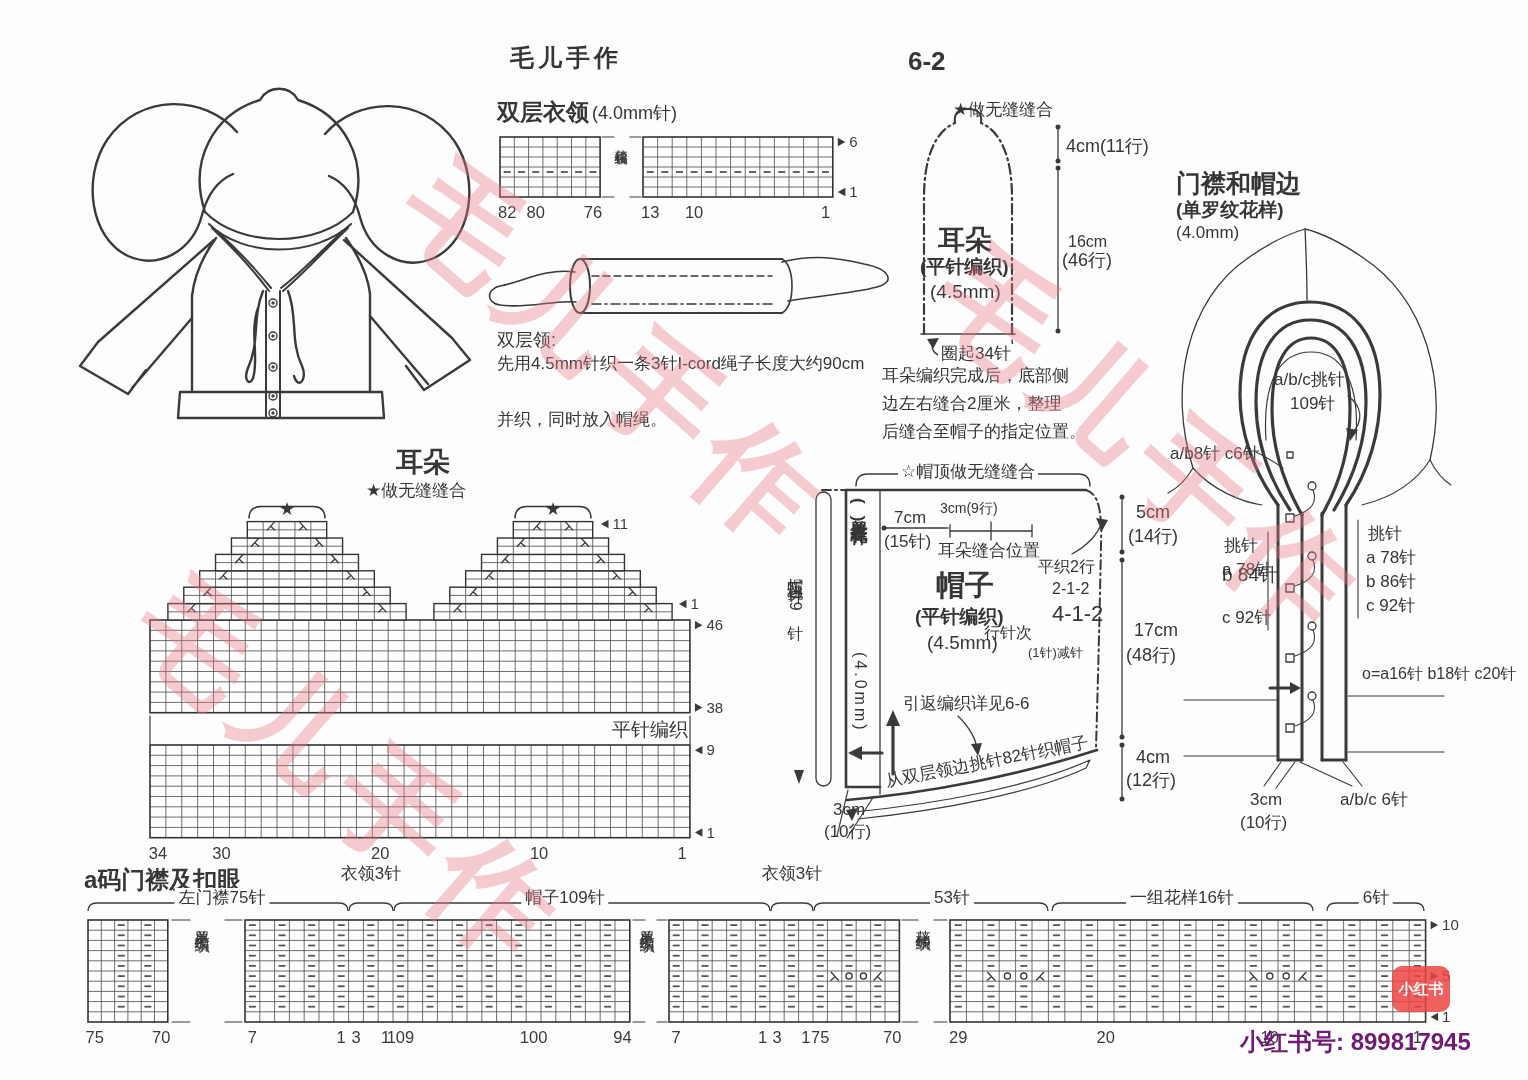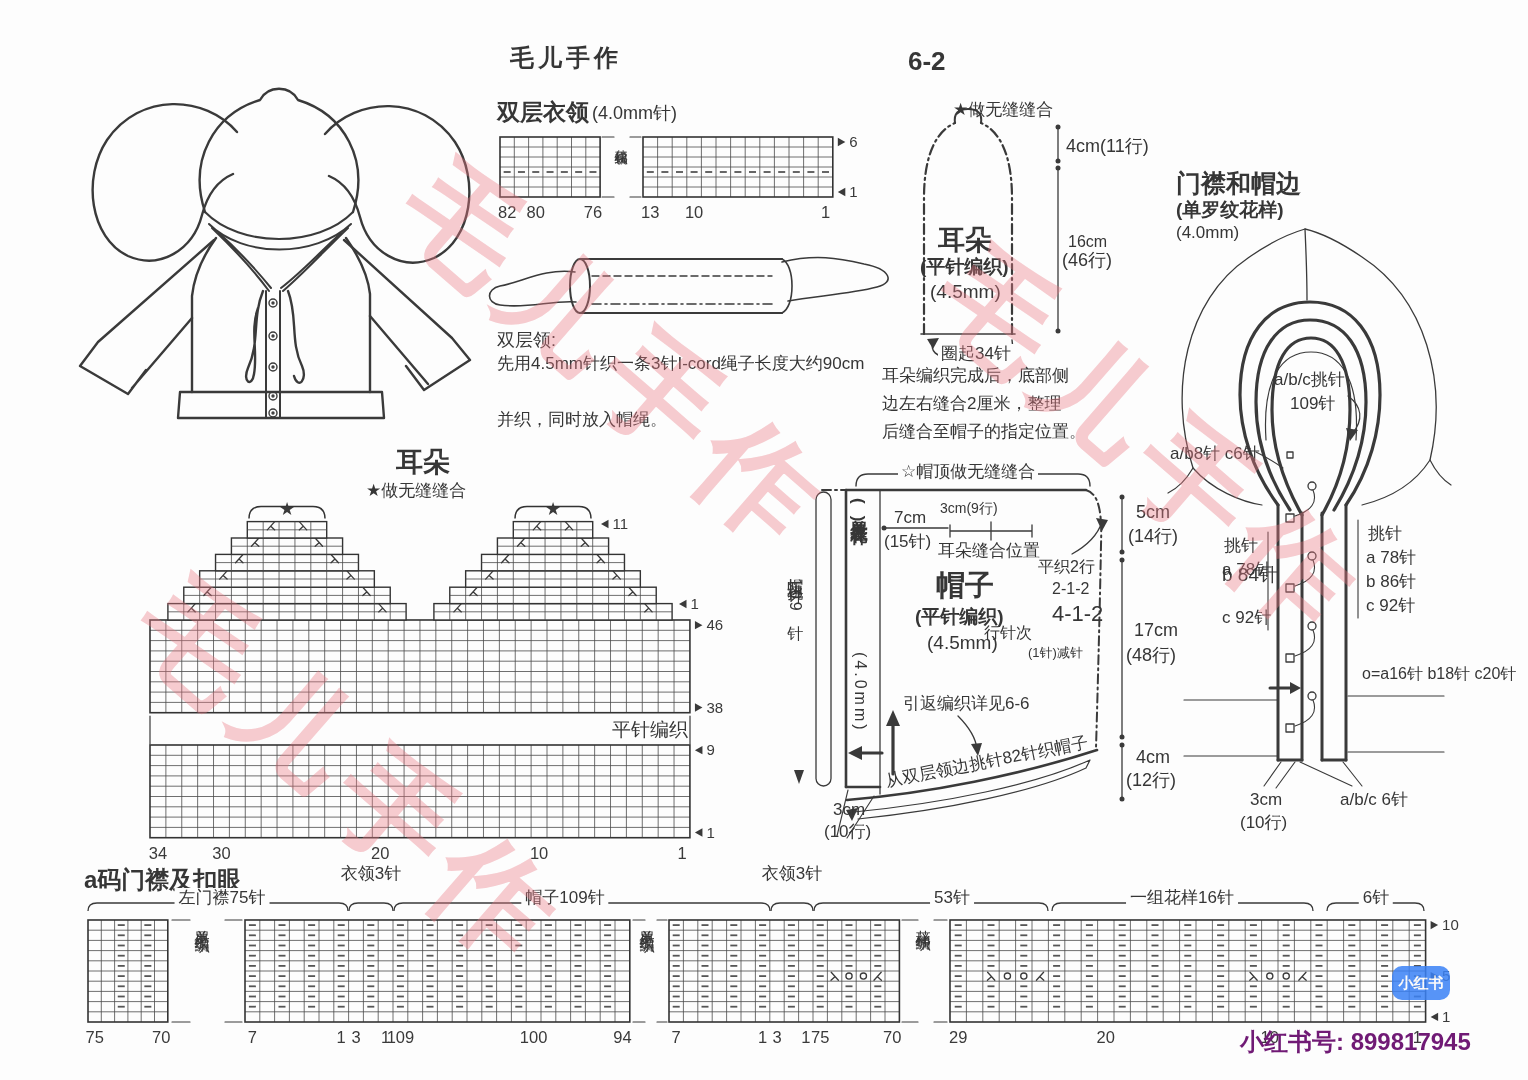--- a/index.html
+++ b/index.html
@@ -8,22 +8,22 @@
   #art,#gen{position:absolute;left:0;top:0}
   .lb{position:absolute;white-space:nowrap;color:#363636;font-size:17px;line-height:1.2}
   .b{font-weight:700}
   .vt{writing-mode:vertical-rl;text-orientation:mixed;letter-spacing:3px}
   .bg{background:#fdfdfd;padding:0 3px}
   .rot{transform:rotate(-11deg);transform-origin:0 0}
   .wm{position:absolute;font-size:116px;font-weight:700;color:rgba(233,120,132,.38);
       letter-spacing:14px;white-space:nowrap;transform-origin:0 0;pointer-events:none;z-index:5}
   .brace{top:888px;transform:translateX(-50%);background:#fdfdfd;padding:0 4px;font-size:17px}
   .raised{top:864px}
-  #xhslogo{position:absolute;left:1392px;top:966px;width:58px;height:34px;border-radius:10px;
-      background:#3b82f6;color:#fbfbfb;font-size:15px;font-weight:700;display:flex;
+  #xhslogo{position:absolute;left:1392px;top:966px;width:58px;height:46px;border-radius:10px;
+      background:#ef4444;color:#fbfbfb;font-size:15px;font-weight:700;display:flex;
       align-items:center;justify-content:center;opacity:.85;z-index:4}
   #xhsid{position:absolute;left:1240px;top:1026px;font-size:24px;font-weight:700;color:#701a75;z-index:4}
   #labels{position:absolute;left:0;top:0;width:100%;height:100%;z-index:3}
 </style>
 </head>
 <body>
 
 <div id="page">
 
   <svg id="art" width="1528" height="1080" viewBox="0 0 1528 1080">

